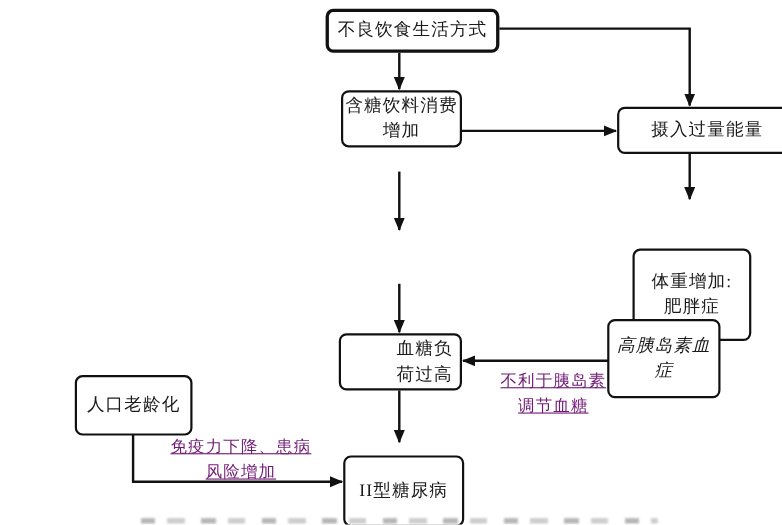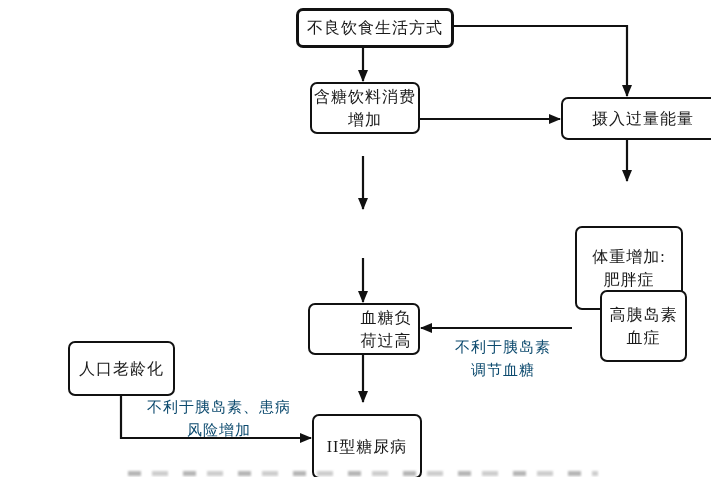--- a/index.html
+++ b/index.html
@@ -21,26 +21,27 @@
     align-items:center;
     justify-content:center;
     text-align:center;
     font-size:16px;
     line-height:1.45;
     white-space:pre-line;
     letter-spacing:1px;
   }
   .edge-label{
     position:absolute;
-    color:#0c4a6e;
+    color:#701a75;
     font-size:15px;
     line-height:1.5;
     text-align:center;
     white-space:pre-line;
     letter-spacing:1px;
+    text-decoration:underline;
   }
   #edges{position:absolute;left:0;top:0;width:711px;height:477px;}
   .cutoff{
     position:absolute;
     left:128px;top:471px;width:470px;height:5px;
     background:repeating-linear-gradient(90deg,
       rgba(110,110,110,0.50) 0 13px, rgba(255,255,255,0) 13px 24px,
       rgba(130,130,130,0.40) 24px 40px, rgba(255,255,255,0) 40px 55px);
     filter:blur(0.8px);
   }
@@ -73,30 +74,30 @@
   <div class="node" style="left:296px;top:8px;width:158px;height:40px;border-width:3px;">不良饮食生活方式</div>
 
   <div class="node" style="left:310px;top:82px;width:110px;height:52px;">含糖饮料消费
 增加</div>
 
   <div class="node" style="left:561px;top:97px;width:164px;height:43px;">摄入过量能量</div>
 
   <div class="node" style="left:575px;top:182px;width:108px;height:84px;margin-top:44px;">体重增加:
 肥胖症</div>
 
-  <div class="node" style="left:600px;top:290px;width:87px;height:72px;">高胰岛素血症</div>
+  <div class="node" style="left:552px;top:290px;width:103px;height:72px;font-style:italic;">高胰岛素血症</div>
 
 
   <div class="node" style="left:308px;top:303px;width:112px;height:52px;padding-left:44px;">血糖负荷过高</div>
 
   <div class="node" style="left:68px;top:305px;width:107px;height:55px;margin-top:36px;">人口老龄化</div>
 
   <div class="node" style="left:312px;top:414px;width:110px;height:65px;">II型糖尿病</div>
 
   <div class="edge-label" style="left:433px;top:336px;width:140px;">不利于胰岛素
 调节血糖</div>
 
-  <div class="edge-label" style="left:129px;top:396px;width:180px;">不利于胰岛素、患病
+  <div class="edge-label" style="left:129px;top:396px;width:180px;">免疫力下降、患病
 风险增加</div>
 
   <div class="cutoff"></div>
 
 </div>
 
 </body></html>

